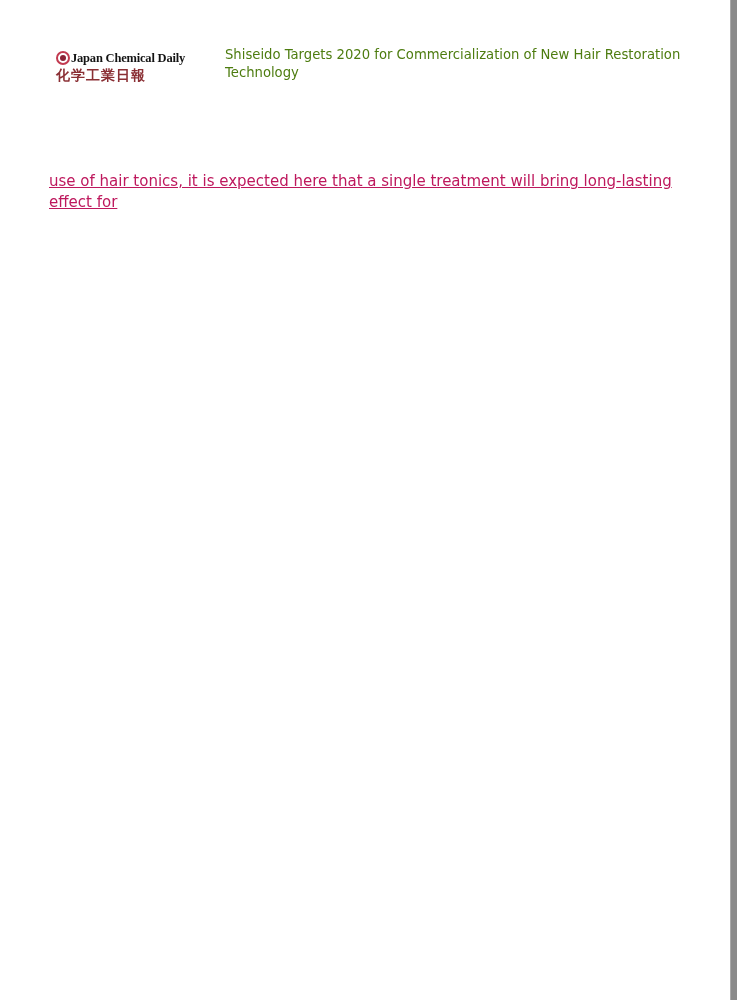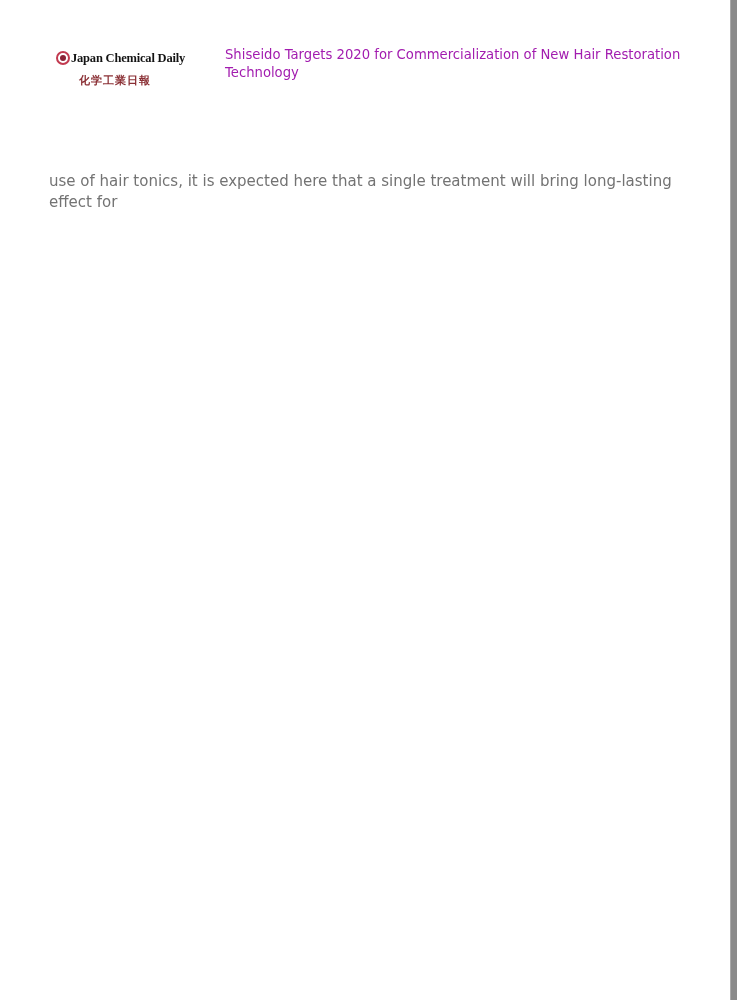--- a/index.html
+++ b/index.html
@@ -48,50 +48,51 @@
   }
   .logo-name {
     font-family: "Liberation Serif", "DejaVu Serif", serif;
     font-weight: bold;
     font-size: 12.5px;
     letter-spacing: -0.2px;
     color: #141414;
     white-space: nowrap;
   }
   .logo-jp {
-    text-align: center;
-    font-size: 11px;
+    text-align: left;
+    font-size: 14px;
     font-weight: bold;
     color: #8a2f34;
     letter-spacing: 1px;
-    margin-top: 7px;
+    margin-top: 1px;
     padding-right: 2px;
     font-family: "DejaVu Sans", sans-serif;
   }
 
   
   .doc-title {
     position: absolute;
     left: 225px;
     top: 46px;
     width: 470px;
     font-size: 13.2px;
     line-height: 18px;
-    color: #a21caf;
+    color: #4d7c0f;
   }
 
   
   .article-body {
     position: absolute;
     left: 49px;
     top: 171px;
     width: 650px;
     font-size: 15px;
     line-height: 21px;
-    color: #737373;
+    color: #be185d;
+    text-decoration: underline;
   }
 
   
   .scrollbar {
     position: absolute;
     top: 0;
     right: 0;
     width: 7px;
     height: 1000px;
     background: #8a8a8a;

